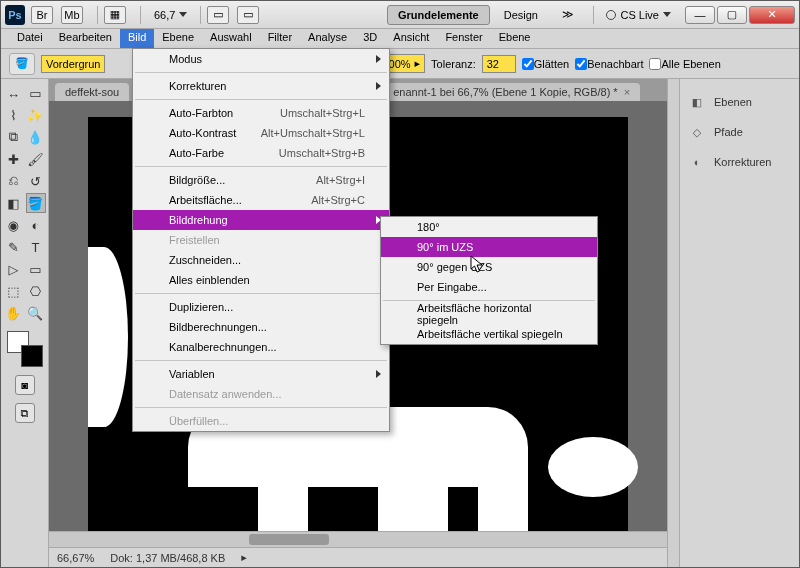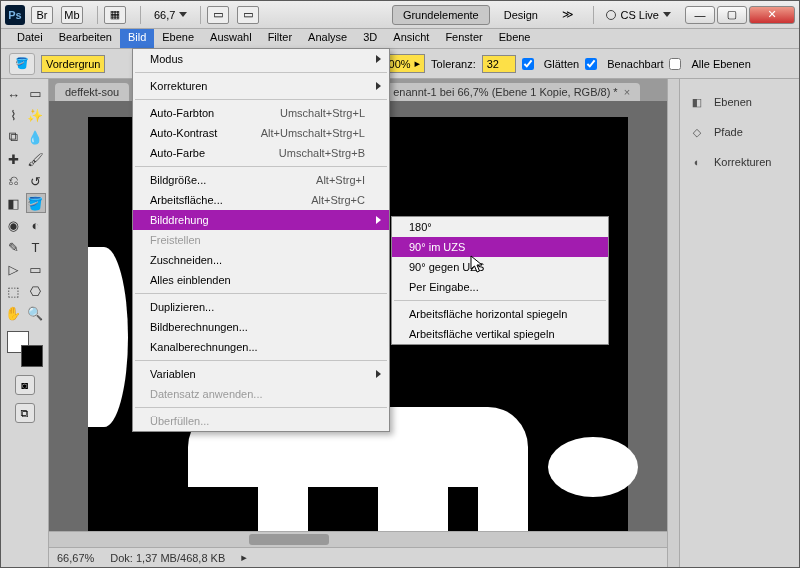--- a/index.html
+++ b/index.html
@@ -6,33 +6,33 @@
 body{width:800px;height:568px;background:#d4d4d4;overflow:hidden;position:relative}
 .win{position:absolute;inset:0;border:1px solid #5a5a5a;background:#d6d6d6;display:flex;flex-direction:column}
 .titlebar{height:28px;background:linear-gradient(#eee,#d8d8d8);display:flex;align-items:center;padding:0 4px;border-bottom:1px solid #aaa}
 .titlebar .sep{width:1px;height:18px;background:#aaa;margin:0 6px}
 .titlebar .sp{flex:1}
 .ps-ico{width:20px;height:20px;background:#031a33;color:#7ab4e4;display:flex;align-items:center;justify-content:center;font-weight:bold;border-radius:3px;margin-right:6px}
 .sq{width:22px;height:18px;border:1px solid #888;background:#eee;display:flex;align-items:center;justify-content:center;margin-right:8px;border-radius:2px}
 .zoom-sel{display:flex;align-items:center;gap:4px;padding:2px 6px;border:1px solid transparent}
 .tri-down{width:0;height:0;border-left:4px solid transparent;border-right:4px solid transparent;border-top:5px solid #333}
 .ws-btn{padding:3px 10px;border-radius:3px;margin-right:4px}
-.ws-act{background:#c8c8c8;border:1px solid #888;font-weight:normal}
+.ws-act{background:#c8c8c8;border:1px solid #888;font-weight:bold}
 .cs-live{display:flex;align-items:center;gap:4px;padding:2px 6px}
 .circ{width:10px;height:10px;border:1.5px solid #444;border-radius:50%}
 .win-btns{display:flex;gap:2px;margin-left:8px}
 .win-btn{width:30px;height:18px;border:1px solid #888;border-radius:3px;display:flex;align-items:center;justify-content:center;background:linear-gradient(#fafafa,#ddd)}
 .win-close{background:linear-gradient(#e98,#c33);color:#fff;width:46px}
 .menubar{height:20px;background:#d6d6d6;display:flex;padding:0 8px;border-bottom:1px solid #aaa}
 .menubar span{padding:2px 8px}
 .menubar .act{background:#3a76d6;color:#fff}
 .options{height:30px;background:#d6d6d6;display:flex;align-items:center;padding:0 8px;border-bottom:1px solid #aaa;gap:6px}
 .opt-ico{width:26px;height:22px;border:1px solid #aaa;border-radius:3px;display:flex;align-items:center;justify-content:center;background:#e4e4e4}
 .field{background:#fde047;border:1px solid #888;padding:2px 4px;display:flex;align-items:center;gap:4px}
-.cb{display:flex;align-items:center;gap:10px}
+.cb{display:flex;align-items:center;gap:0}
 .cb input{width:12px;height:12px}
 .main{flex:1;display:flex;position:relative;overflow:hidden}
 .tools{width:48px;background:#d6d6d6;border-right:1px solid #aaa;padding:4px 2px;display:flex;flex-direction:column;align-items:center;gap:2px}
 .trow{display:flex;gap:2px}
 .tool{width:20px;height:20px;border:1px solid transparent;display:flex;align-items:center;justify-content:center;color:#333;font-size:13px}
 .tool.act{background:#bcbcbc;border:1px solid #888}
 .swatch{width:36px;height:36px;position:relative;margin-top:6px}
 .sw1{position:absolute;width:22px;height:22px;background:#fff;border:1px solid #555;top:0;left:0}
 .sw2{position:absolute;width:22px;height:22px;background:#000;border:1px solid #555;bottom:0;right:0}
 .qm{width:20px;height:20px;border:1px solid #888;border-radius:3px;display:flex;align-items:center;justify-content:center;margin-top:6px;background:#e4e4e4}
@@ -45,22 +45,22 @@
 .shape{position:absolute;background:#fff}
 .status{height:20px;background:#d6d6d6;display:flex;align-items:center;padding:0 8px;gap:16px;border-top:1px solid #aaa;font-size:10px;color:#333}
 .scroll-h{height:16px;background:#c8c8c8;border-top:1px solid #aaa;position:relative}
 .scroll-h .thumb{position:absolute;left:200px;width:80px;top:2px;bottom:2px;background:#999;border-radius:3px}
 .panels{width:120px;background:#d6d6d6;border-left:1px solid #aaa;padding:8px 4px}
 .prow{display:flex;align-items:center;gap:8px;padding:6px 4px;color:#333}
 .pico{width:18px;height:18px;display:flex;align-items:center;justify-content:center;color:#555}
 .vstrip{width:12px;background:#cfcfcf;border-left:1px solid #aaa}
 .menu{position:absolute;background:#f0f0f0;border:1px solid #8a8a8a;box-shadow:3px 3px 6px rgba(0,0,0,.3);z-index:50}
 .m-bild{left:132px;top:48px;width:258px}
-.m-rot{left:391px;top:216px;width:218px}
-.mi{display:flex;align-items:center;padding:3px 24px 3px 17px;position:relative;height:20px}
+.m-rot{left:380px;top:216px;width:218px}
+.mi{display:flex;align-items:center;padding:3px 24px 3px 36px;position:relative;height:20px}
 .mi.hl{background:#a21caf;color:#fff}
 .mi .sc{margin-left:auto;color:#555}
 .mi.dim{color:#9a9a9a}
 .mi .arr{position:absolute;right:8px;width:0;height:0;border-top:4px solid transparent;border-bottom:4px solid transparent;border-left:5px solid #333}
 .mi.hl .arr{border-left-color:#fff}
 .msep{height:1px;background:#c4c4c4;margin:3px 2px}
 .cursor{position:absolute;left:470px;top:255px;z-index:60;pointer-events:none}
 .cursor svg{width:16px;height:20px}
 </style>
 </head>

